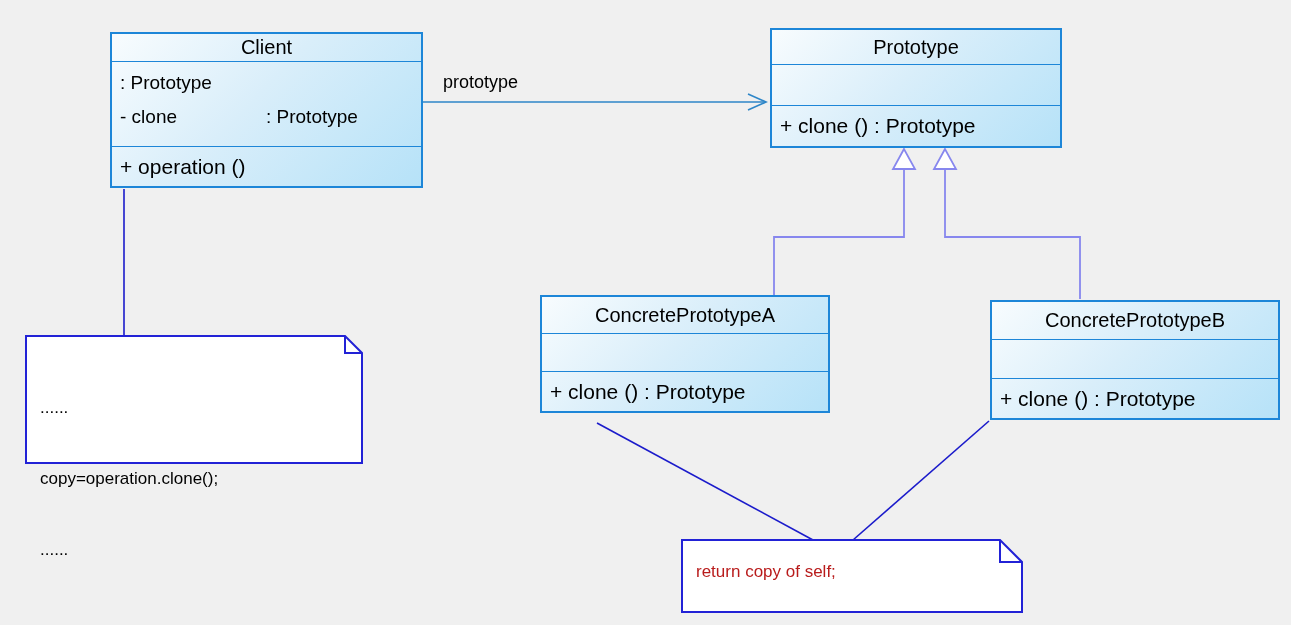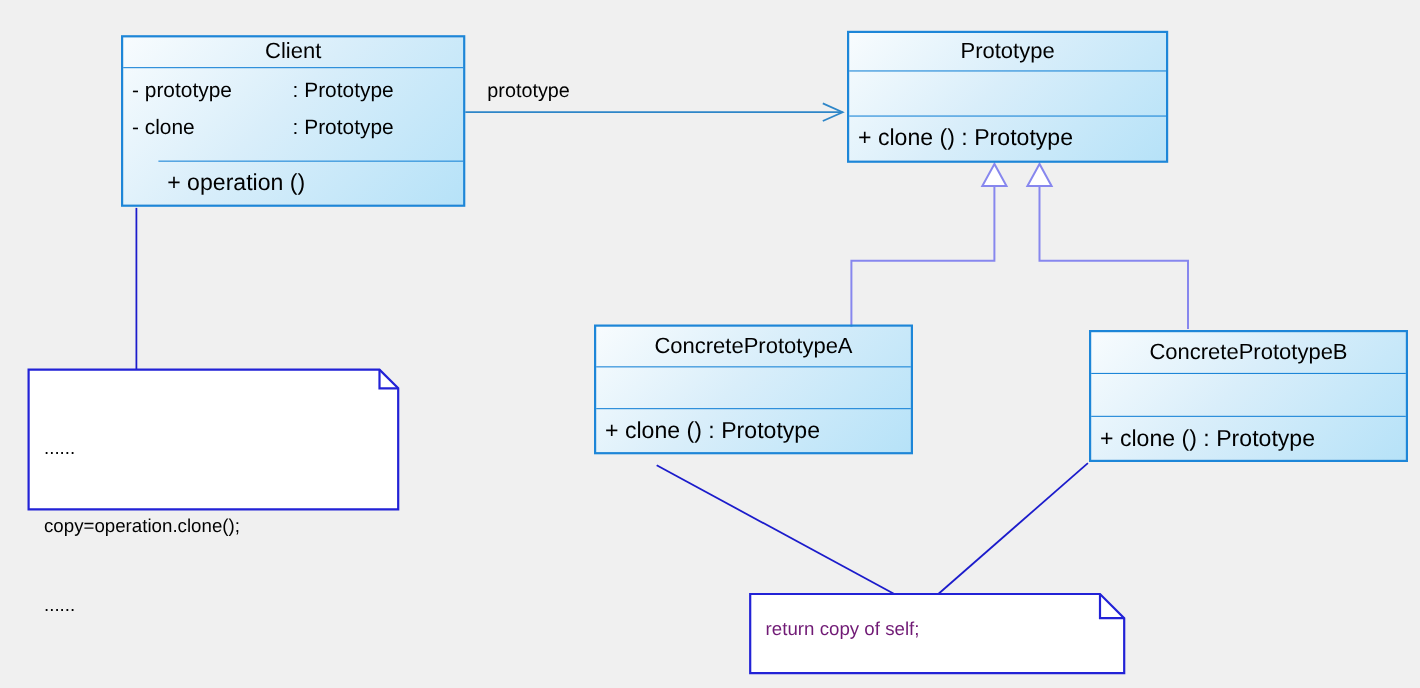--- a/index.html
+++ b/index.html
@@ -69,21 +69,21 @@
     position: absolute;
     font-size: 17px;
     color: #000;
     white-space: pre;
   }
   .note-text .note-line { line-height: 31px; }
 
   .note-text-bottom {
     position: absolute;
     font-size: 17px;
-    color: #701a75;
+    color: #b91c1c;
   }
 </style>
 </head>
 <body>
 
 <div class="canvas">
 
   <svg class="connector-layer" viewBox="0 0 1291 625" xmlns="http://www.w3.org/2000/svg">
 
     <g>
@@ -113,29 +113,28 @@
     <g>
       <path d="M682,540 L1000,540 L1022,562 L1022,612 L682,612 Z" fill="#ffffff" stroke="#2222d6" stroke-width="2"></path>
       <path d="M1000,540 L1000,562 L1022,562" fill="none" stroke="#2222d6" stroke-width="2"></path>
     </g>
   </svg>
 
   <div class="uml-class" style="left:110px; top:32px; width:313px; height:156px;">
     <div class="uml-title" style="height:28px;">Client</div>
     <div class="uml-attrs">
       <div class="uml-attr-row">
-        <span class="uml-attr-name">- prototype</span>
         <span>: Prototype</span>
       </div>
       <div class="uml-attr-row">
         <span class="uml-attr-name">- clone</span>
         <span>: Prototype</span>
       </div>
     </div>
-    <div class="uml-methods" style="height:40px;margin-left:32px;">+ operation ()</div>
+    <div class="uml-methods" style="height:40px;">+ operation ()</div>
   </div>
 
   <div class="uml-class" style="left:770px; top:28px; width:292px; height:120px;">
     <div class="uml-title" style="height:35px;">Prototype</div>
     <div class="uml-attrs"></div>
     <div class="uml-methods" style="height:41px;">+ clone () : Prototype</div>
   </div>
 
   <div class="uml-class" style="left:540px; top:295px; width:290px; height:118px;">
     <div class="uml-title" style="height:37px;">ConcretePrototypeA</div>

